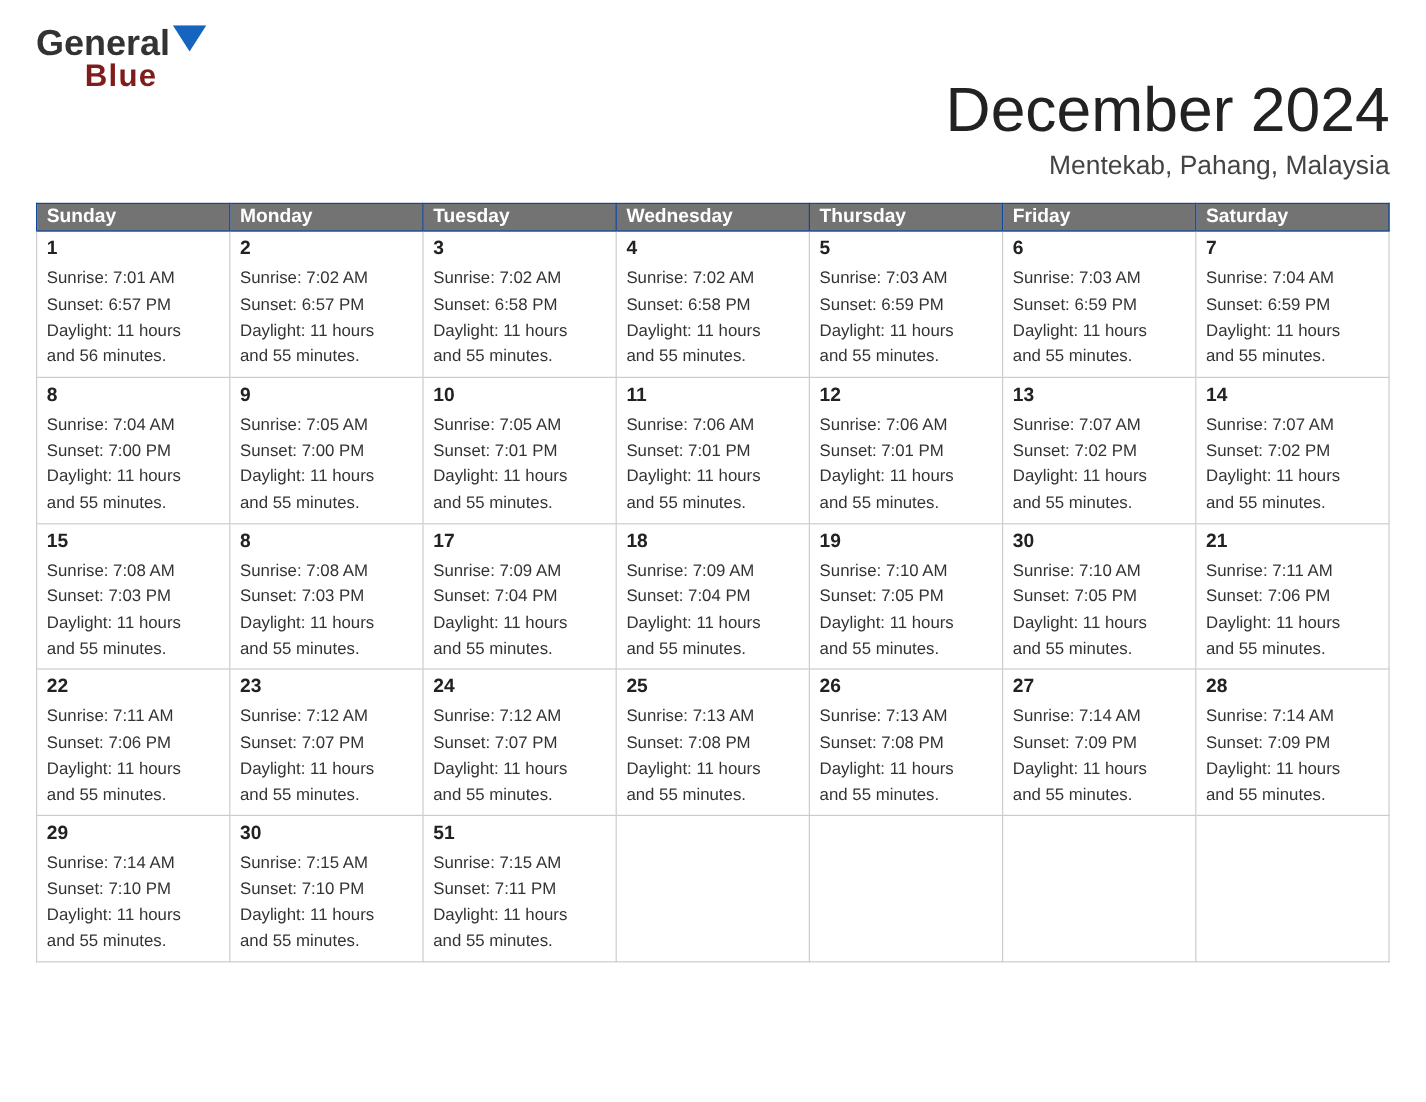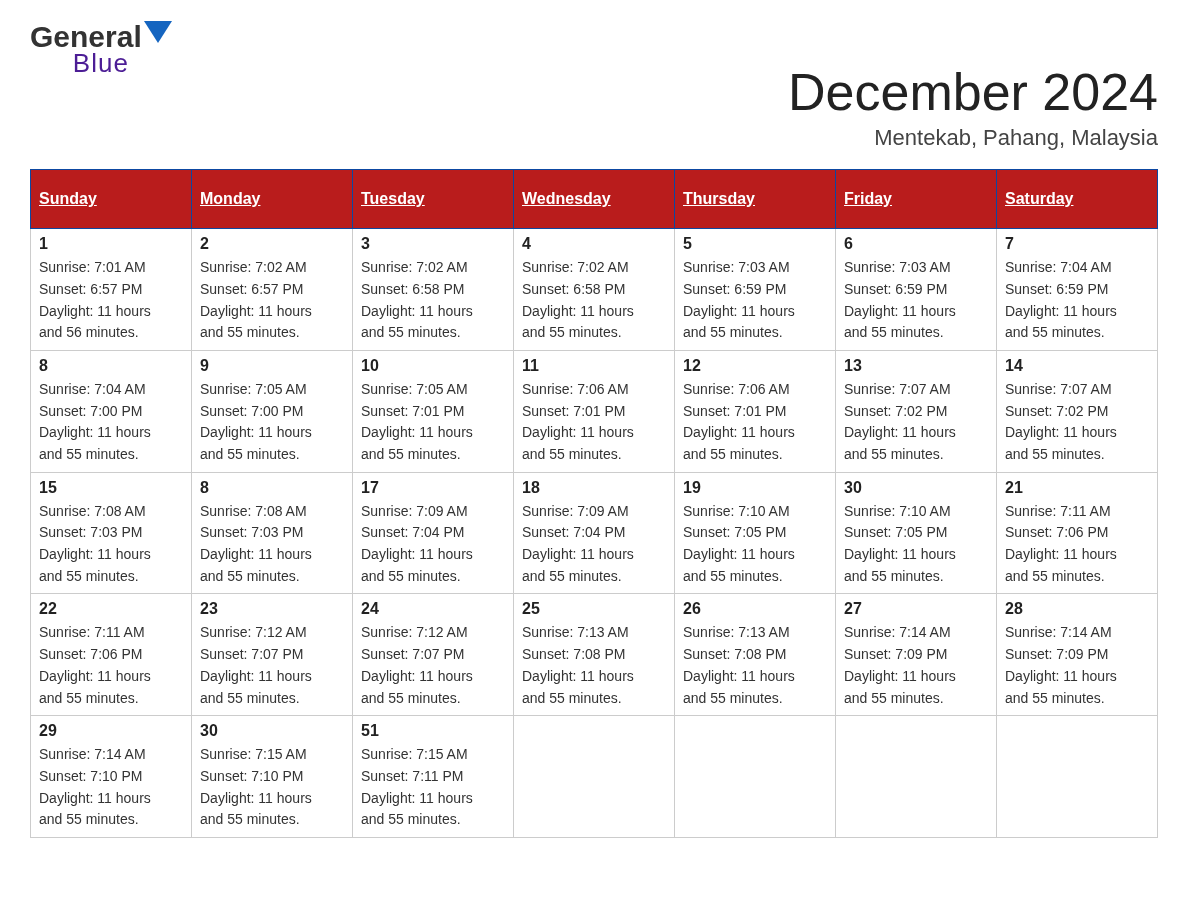--- a/index.html
+++ b/index.html
@@ -35,28 +35,27 @@
       font-size: 22px;
       color: #444;
       margin-top: 4px;
     }
     .calendar {
       width: 100%;
       border-collapse: collapse;
       border: 1px solid #aaa;
     }
     .calendar th {
-      background-color: #b91c1c;
+      background-color: #737373;
       color: #fff;
-      padding: 20px 8px;
+      padding: 2px 8px;
       font-size: 16px;
       font-weight: bold;
       text-align: left;
       border: 1px solid #0d47a1;
-      text-decoration: underline;
     }
     .calendar td {
       vertical-align: top;
       border: 1px solid #ccc;
       padding: 6px 8px;
       font-size: 13px;
       color: #333;
       width: 14.28%;
       min-height: 110px;
     }
@@ -83,21 +82,21 @@
 <body>
 
 <div class="header">
   <div class="logo">
     <div style="display:flex; align-items:center;">
       <span style="font-size:30px; font-weight:bold; color:#333; font-family:Arial;">General</span>
       <svg width="28" height="28" viewBox="0 0 28 28" style="margin-left:2px; margin-top:-4px;">
         <polygon points="0,0 28,0 14,22" fill="#1565c0"></polygon>
       </svg>
     </div>
-    <span style="font-size:26px; font-weight:normal; color:#4c1d95; font-family:Arial; margin-top:-6px; letter-spacing:1px;">Blue</span>
+    <span style="font-size:26px; font-weight:bold; color:#7f1d1d; font-family:Arial; margin-top:-6px; letter-spacing:1px;">Blue</span>
   </div>
   <div class="title-block">
     <div class="main-title">December 2024</div>
     <div class="subtitle">Mentekab, Pahang, Malaysia</div>
   </div>
 </div>
 
 <table class="calendar">
   <thead>
     <tr>

